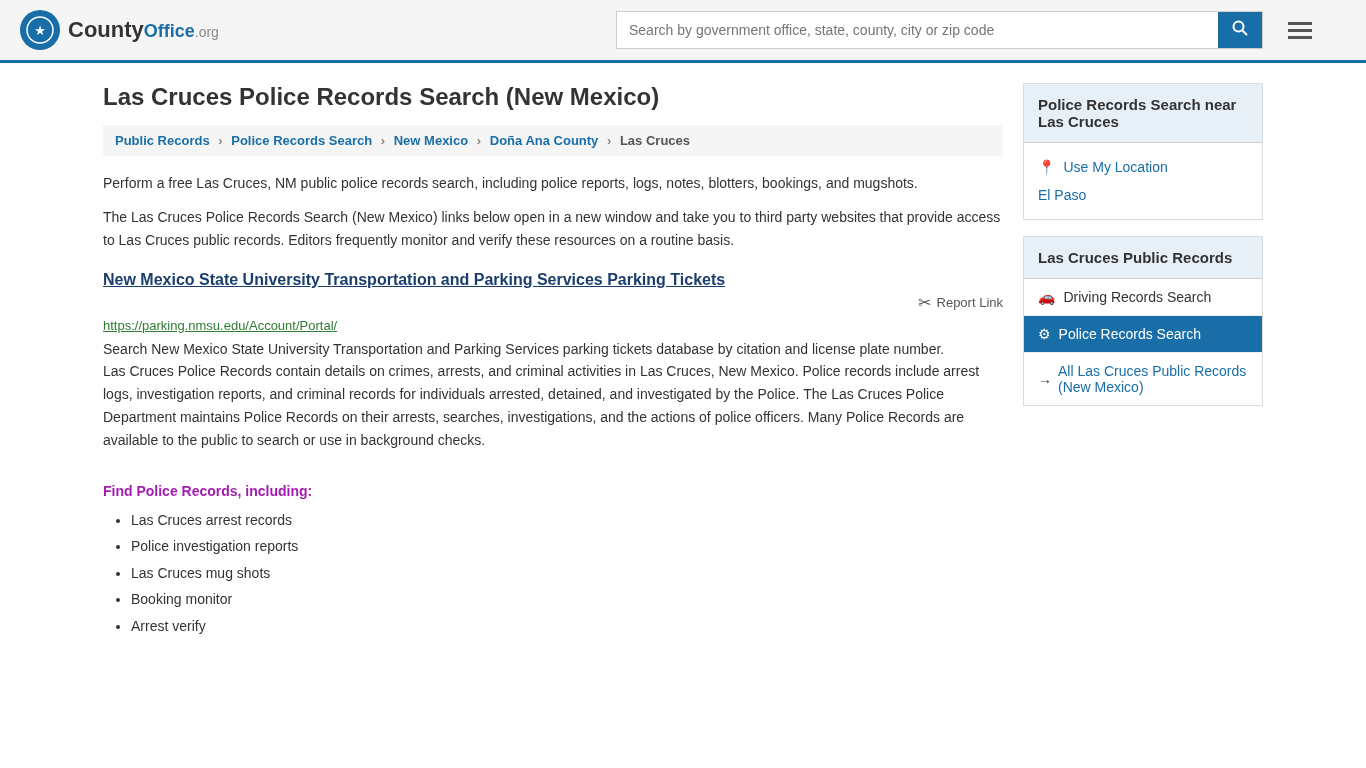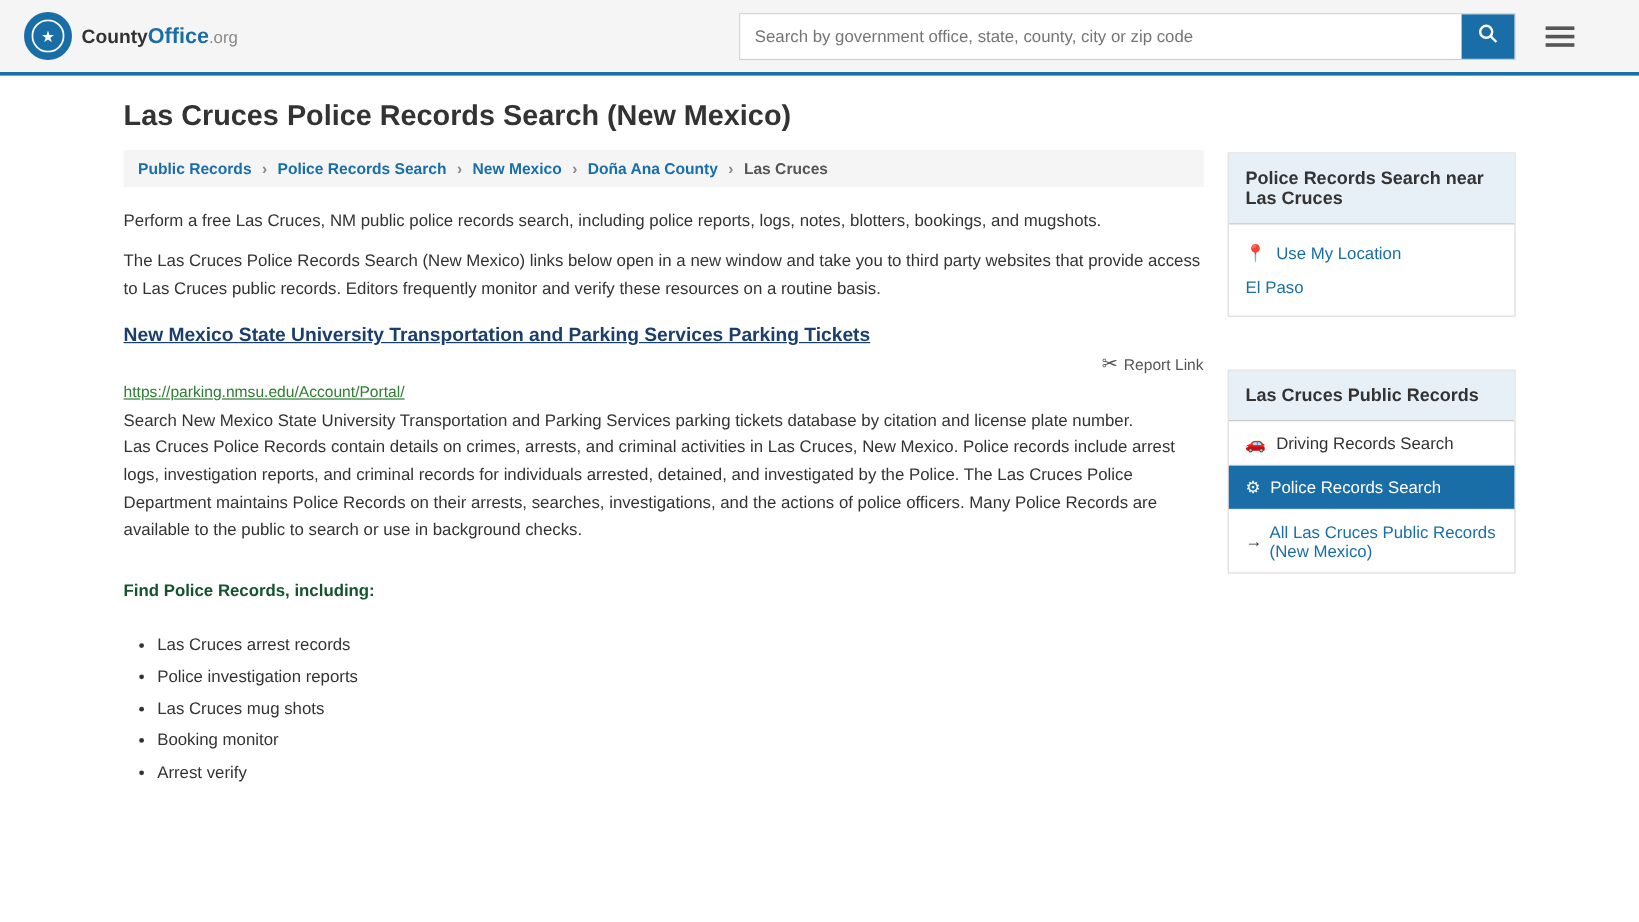--- a/index.html
+++ b/index.html
@@ -183,36 +183,35 @@
     
     .body-text {
       font-size: 14px;
       line-height: 1.65;
       color: #333;
       margin-bottom: 30px;
     }
     .find-list-title {
       font-size: 14px;
       font-weight: bold;
-      color: #14532d;
-      margin-bottom: 24px;
+      color: #a21caf;
+      margin-bottom: 8px;
     }
     .find-list {
       padding-left: 28px;
       font-size: 14px;
       color: #333;
       line-height: 1.9;
     }
 
     
     .sidebar-card {
       background: #fff;
       border: 1px solid #ddd;
       margin-bottom: 16px;
-      margin-top: 44px;
     }
     .sidebar-card-header {
       background: #e8f0f7;
       padding: 12px 14px;
       font-size: 15px;
       font-weight: bold;
       color: #333;
       border-bottom: 1px solid #ccc;
     }
     .sidebar-card-body {
@@ -268,21 +267,21 @@
 
 <header class="header">
   <div class="logo-area">
     <div class="logo-icon">
       <svg width="28" height="28" viewBox="0 0 28 28" xmlns="http://www.w3.org/2000/svg">
         <circle cx="14" cy="14" r="13" fill="#1a6ea8" stroke="white" stroke-width="1.5"></circle>
         <text x="14" y="19" text-anchor="middle" fill="white" font-size="13" font-family="Arial">★</text>
       </svg>
     </div>
     <div>
-      <span style="font-weight:bold;font-size:16px;color:#333">County</span><span style="font-weight:bold;font-size:18px;color:#1a6ea8">Office</span><span style="font-size:14px;color:#888">.org</span>
+      <span style="font-weight:bold;font-size:22px;color:#333">County</span><span style="font-weight:bold;font-size:18px;color:#1a6ea8">Office</span><span style="font-size:14px;color:#888">.org</span>
     </div>
   </div>
 
   <div class="search-bar-area">
     <div class="search-input-wrap">
       <input class="search-input" type="text" placeholder="Search by government office, state, county, city or zip code" style="">
       <button class="search-btn">
         <svg width="16" height="16" viewBox="0 0 16 16" fill="white">
           <circle cx="6.5" cy="6.5" r="5" stroke="white" stroke-width="2" fill="none"></circle>
           <line x1="10.5" y1="10.5" x2="15" y2="15" stroke="white" stroke-width="2"></line>

